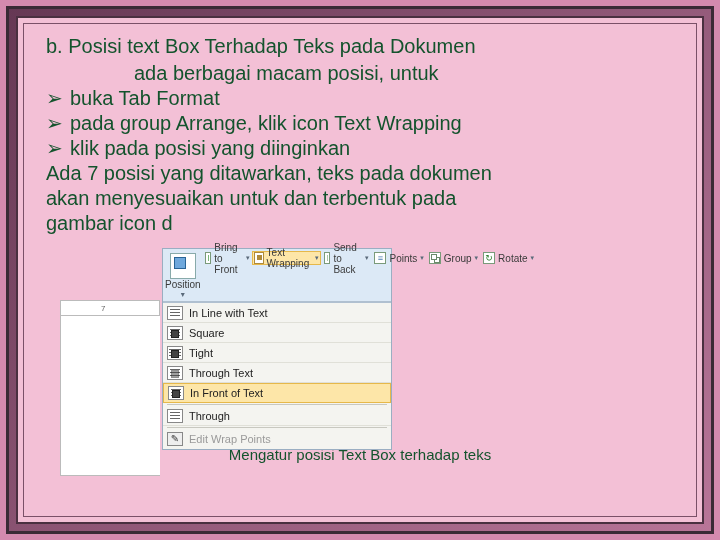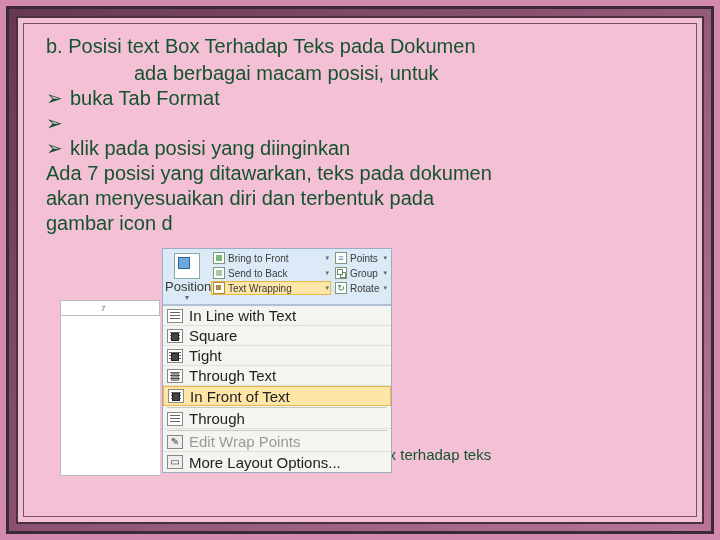--- a/index.html
+++ b/index.html
@@ -73,25 +73,25 @@
     border: 1px solid #8aa;
     position: relative;
   }
   .pos-icon::before {
     content: "";
     position: absolute;
     left: 3px; top: 3px; width: 10px; height: 10px;
     background: #6fa8dc;
     border: 1px solid #2a6496;
   }
-  .pos-label { font-size: 13px; line-height: 1; }
+  .pos-label { font-size: 10px; line-height: 1; }
   .pos-arrow { font-size: 8px; color: #5a6a7a; }
   .rib-col {
     flex: 1;
-    display: flex; flex-direction: column;
+    display: flex; flex-direction: row;
     gap: 1px;
   }
   .rib-item {
     display: flex; align-items: center;
     gap: 3px;
     padding: 0 2px;
     height: 14px;
     cursor: default;
   }
   .rib-item .i {
@@ -146,21 +146,21 @@
   .mi.behind::before { inset:2px; }
   .mi.behind::after { opacity:.5; }
   .mi.front::before { inset:2px; }
   .mi.tab::before { left:2px; top:1px; right:2px; height:3px; box-shadow: 0 8px 0 0 #666; background:#666; }
   .mi.tab::after { top:4px; }
   .mi.through::before { inset:2px; }
   .mi.edit { background:#eee; }
   .mi.edit::after { content:"✎"; position:absolute; inset:0; font-size:10px; line-height:12px; text-align:center; }
   .mi.more { background:#eee; }
   .mi.more::after { content:"▭"; position:absolute; inset:0; font-size:10px; line-height:12px; text-align:center; }
-  .menu-label { font-size: 15px; color:#222; }
+  .menu-label { font-size: 11px; color:#222; }
   .disabled .menu-label { color:#9a9a9a; }
   .sep { height:1px; background:#c8c8c0; margin: 1px 4px; }
 
   
   .ruler {
     position:absolute;
     left: 60px; top: 300px;
     width: 100px; height: 16px;
     background:#fff;
     border:1px solid #bbb;
@@ -187,27 +187,28 @@
 
 <div class="content">
   <div class="title">b. Posisi text Box Terhadap Teks pada Dokumen</div>
   <div class="justified indent1">ada berbagai macam posisi, untuk</div>
   <div class="bullet-row">
     <span class="bullet-sym">➢</span>
     <span>buka Tab Format</span>
   </div>
   <div class="bullet-row">
     <span class="bullet-sym">➢</span>
+    <span>pada group Arrange, klik icon Text Wrapping</span>
   </div>
   <div class="bullet-row">
     <span class="bullet-sym">➢</span>
     <span>klik pada posisi yang diinginkan</span>
   </div>
   <div class="justified">Ada 7 posisi yang ditawarkan, teks pada dokumen</div>
-  <div class="justified">akan menyesuaikan diri dan terbentuk pada</div>
+  <div class="justified">akan menyesuaikan untuk dan terbentuk pada</div>
   <div>gambar icon d</div>
 
   <div class="caption">Mengatur posisi Text Box terhadap teks</div>
 </div>
 
 <div class="ruler">
   <span>7</span>
 </div>
 <div class="doccorner"></div>
 
@@ -217,28 +218,28 @@
       <div class="pos-icon"></div>
       <div class="pos-label">Position</div>
       <div class="pos-arrow">▾</div>
     </div>
     <div class="rib-col">
       <div class="rib-item">
         <span class="i front"></span>
         <span>Bring to Front</span>
         <span class="dd">▾</span>
       </div>
-      <div class="rib-item">
-        <span class="i back"></span>
-        <span>Send to Back</span>
-        <span class="dd">▾</span>
-      </div>
       <div class="rib-item hi">
         <span class="i wrap"></span>
         <span>Text Wrapping</span>
+        <span class="dd">▾</span>
+      </div>
+      <div class="rib-item">
+        <span class="i back"></span>
+        <span>Send to Back</span>
         <span class="dd">▾</span>
       </div>
     </div>
     <div class="rib-col" style="flex:0 0 56px">
       <div class="rib-item">
         <span class="i align"></span>
         <span>Points</span>
         <span class="dd">▾</span>
       </div>
       <div class="rib-item">
@@ -278,18 +279,14 @@
     <div class="sep"></div>
     <div class="menu-row">
       <span class="mi through"></span>
       <span class="menu-label">Through</span>
     </div>
     <div class="sep"></div>
     <div class="menu-row disabled">
       <span class="mi edit"></span>
       <span class="menu-label">Edit Wrap Points</span>
     </div>
-    <div class="menu-row">
-      <span class="mi more"></span>
-      <span class="menu-label">More Layout Options...</span>
-    </div>
   </div>
 </div>
 
 </body></html>

